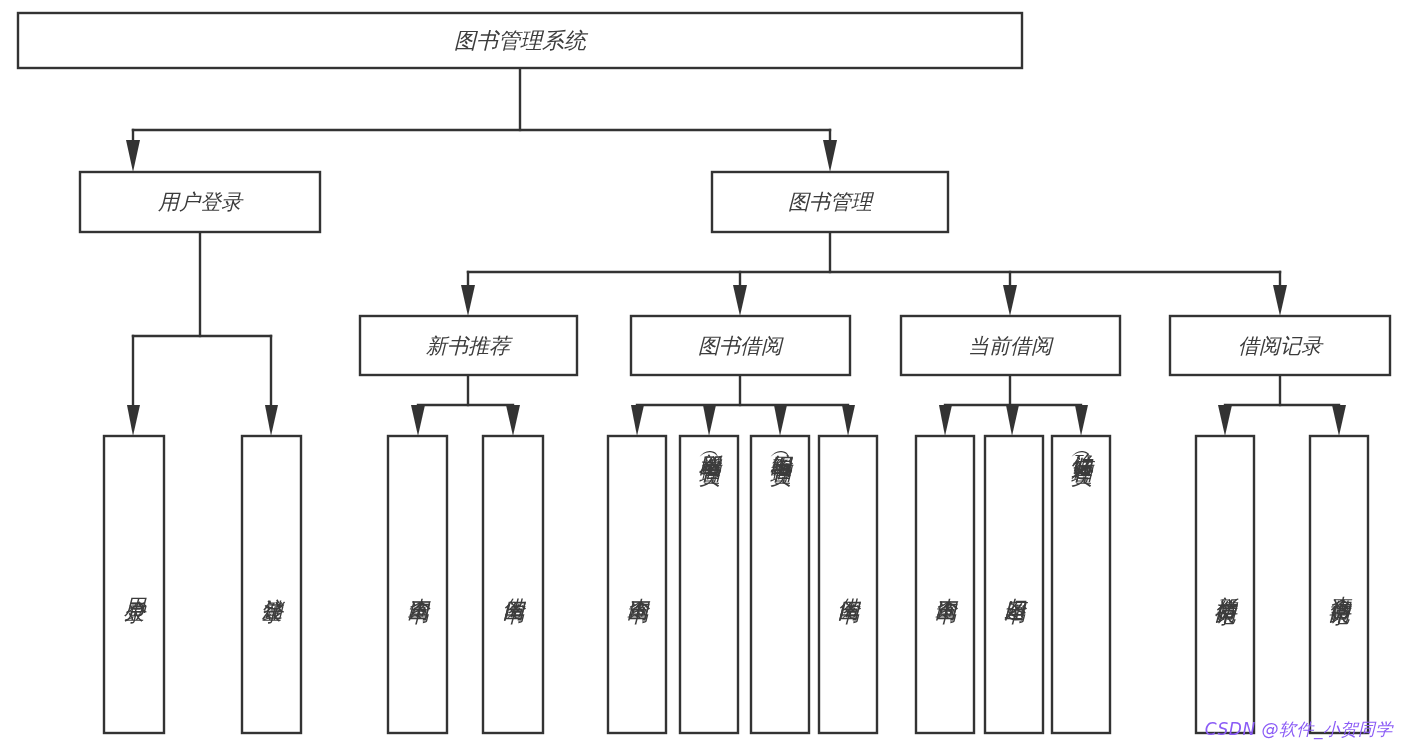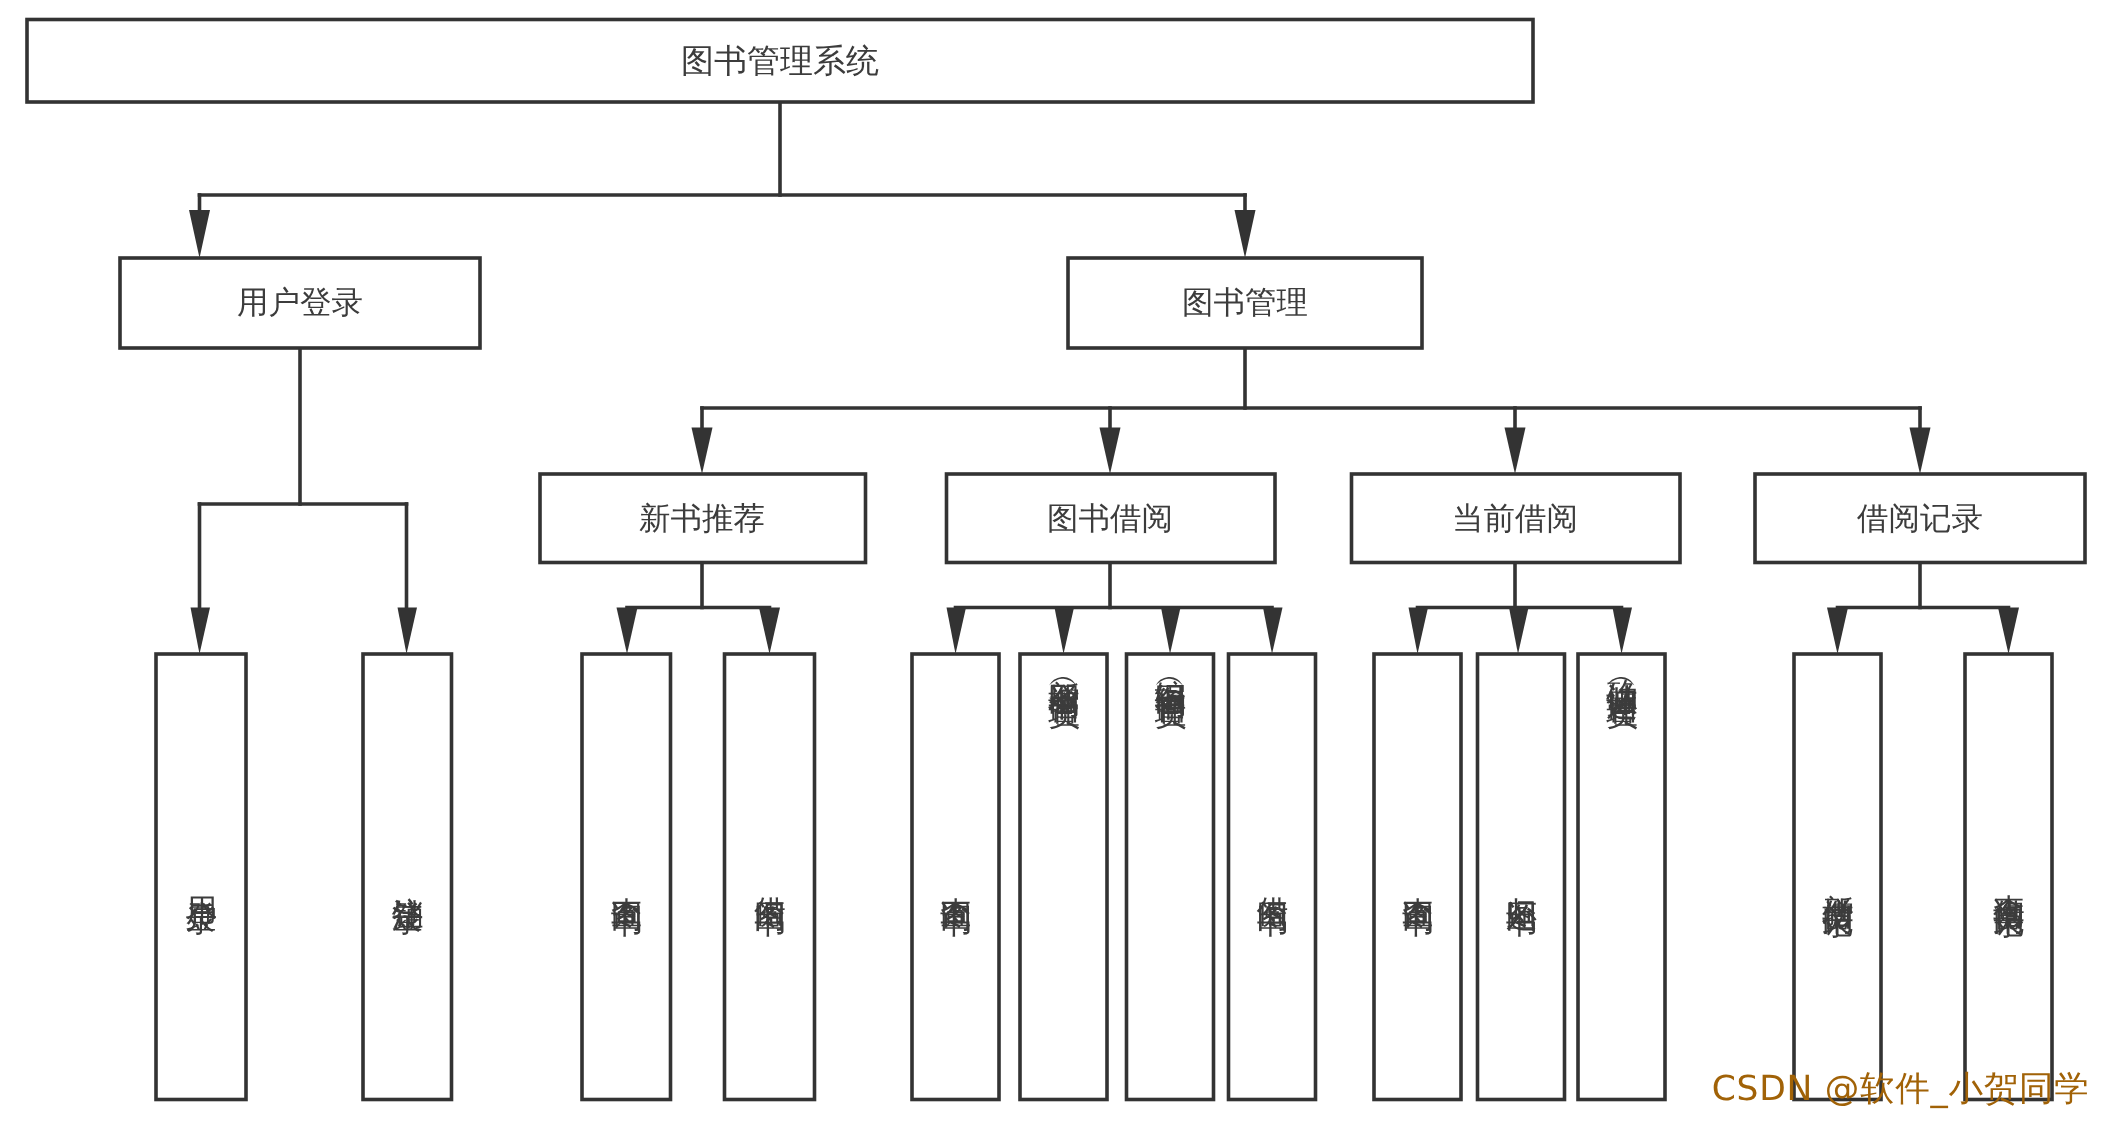--- a/index.html
+++ b/index.html
@@ -9,20 +9,21 @@
   }
   body {
     font-family: "DejaVu Sans", "Liberation Sans", sans-serif;
   }
   #diagram-root {
     position: relative;
     width: 1405px;
     height: 747px;
     background: #ffffff;
     overflow: hidden;
+    font-style: italic;
   }
   svg.diagram-canvas {
     position: absolute;
     left: 0;
     top: 0;
     width: 1405px;
     height: 747px;
     display: block;
   }
   .node-box {
@@ -66,22 +67,22 @@
     letter-spacing: 2px;
     color: #3c3c3c;
     white-space: nowrap;
     text-align: center;
   }
   .watermark {
     position: absolute;
     right: 12px;
     bottom: 6px;
     font-family: "DejaVu Sans", "Liberation Sans", sans-serif;
-    font-size: 23px;
-    color: #a16207;
+    font-size: 17px;
+    color: #8b5cf6;
     letter-spacing: 0.5px;
     white-space: nowrap;
   }
 </style>
 </head>
 <body>
 
 <div id="diagram-root">
 
   <svg class="diagram-canvas" viewBox="0 0 1405 747">

